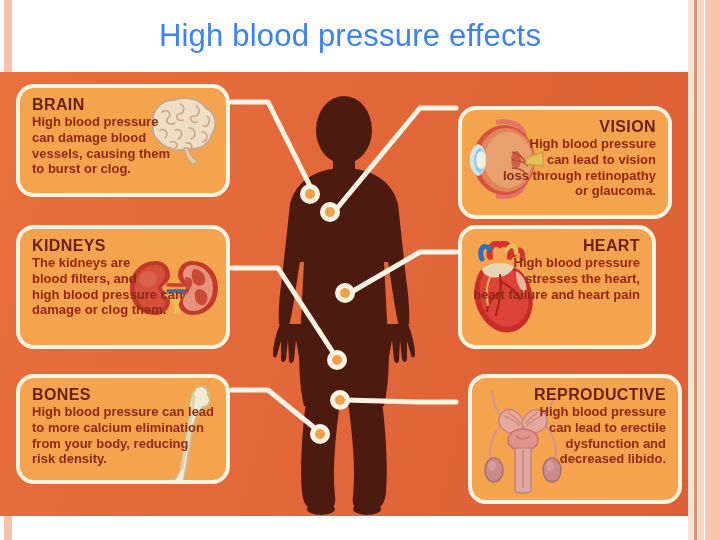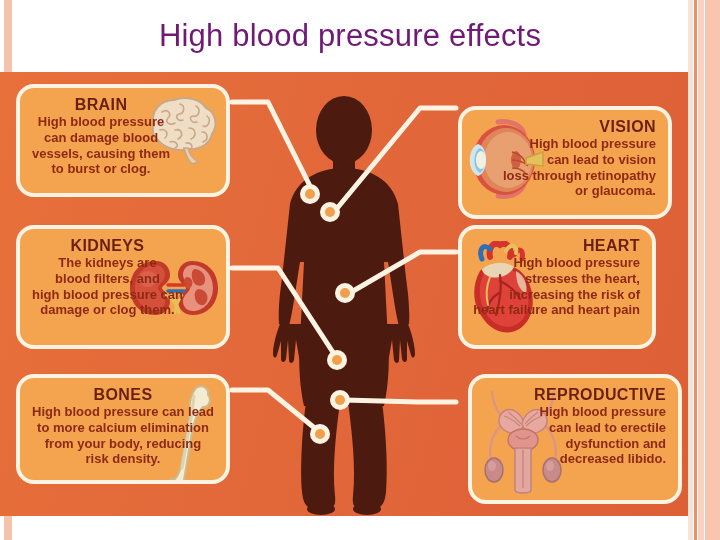--- a/index.html
+++ b/index.html
@@ -37,21 +37,21 @@
     left: 12px;
     top: 0;
     width: 676px;
     height: 72px;
     background: #ffffff;
     display: flex;
     align-items: center;
     justify-content: center;
   }
   .slide-title {
-    color: #701a75;
+    color: #3b82f6;
     font-size: 31px;
     font-weight: 400;
     letter-spacing: 0.2px;
     font-family: "Liberation Sans", sans-serif;
     white-space: nowrap;
   }
 
   
   .info-canvas {
     position: absolute;
@@ -95,21 +95,21 @@
     font-family: "Liberation Sans", sans-serif;
     font-weight: bold;
     color: #8e2a14;
     font-size: 13px;
     line-height: 1.22;
   }
   .card-text {
     position: absolute;
     z-index: 3;
   }
-  .card.left .card-text  { left: 12px; top: 9px; text-align: center; }
+  .card.left .card-text  { left: 12px; top: 9px; text-align: left; }
   .card.right .card-text { right: 12px; top: 9px; text-align: right; }
 
   
   #card-brain        { left: 16px;  top: 12px;  width: 214px; height: 113px; }
   #card-kidneys      { left: 16px;  top: 153px; width: 214px; height: 124px; }
   #card-bones        { left: 16px;  top: 302px; width: 214px; height: 110px; }
   #card-vision       { left: 458px; top: 12px;  width: 214px; height: 113px; margin-top: 22px; }
   #card-heart        { left: 458px; top: 153px; width: 198px; height: 124px; }
   #card-reproductive { left: 458px; top: 302px; width: 214px; height: 130px; margin-left: 10px; }
 
@@ -399,21 +399,20 @@
       </div>
     </div>
 
     <div class="card right" id="card-heart">
       <div class="card-inner">
         <div class="card-text">
           <div class="card-head">HEART</div>
           <div class="card-body">
             <div>High blood pressure</div>
             <div>stresses the heart,</div>
-            <div>increasing the risk of</div>
             <div>heart failure and heart pain</div>
           </div>
         </div>
         <div class="art" style="left:4px; top:12px;">
           <svg width="78" height="98" viewBox="0 0 78 98" xmlns="http://www.w3.org/2000/svg">
 
             <path d="M24 16 C22 6 28 0 34 4 C40 0 46 6 44 16" fill="none" stroke="#d4342c" stroke-width="6" stroke-linecap="round"></path>
             <path d="M16 18 C12 8 18 2 24 8" fill="none" stroke="#2f6fb5" stroke-width="5" stroke-linecap="round"></path>
             <path d="M48 14 C52 6 58 8 56 18" fill="none" stroke="#d4342c" stroke-width="5" stroke-linecap="round"></path>
             <path d="M40 10 C44 2 52 4 50 12" fill="none" stroke="#e6c05a" stroke-width="4" stroke-linecap="round"></path>

